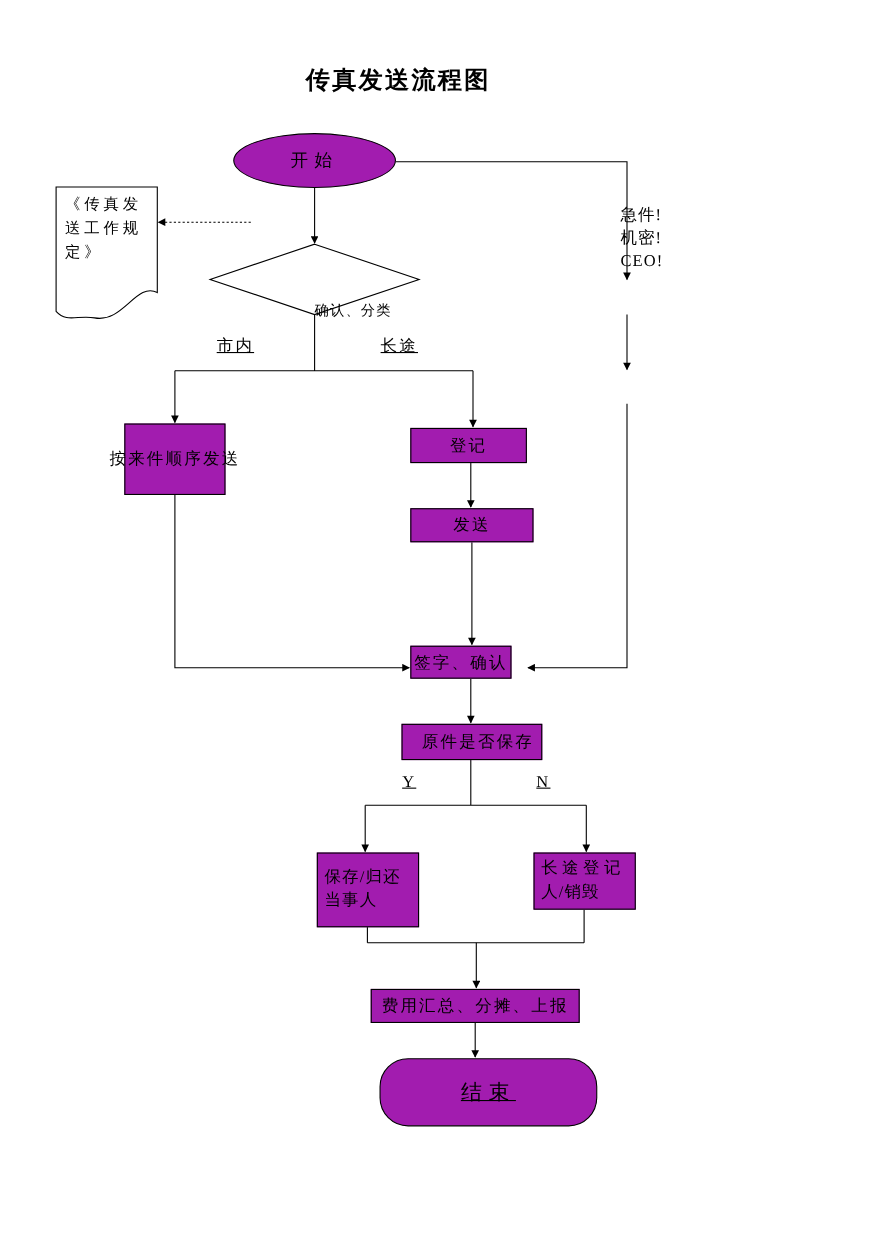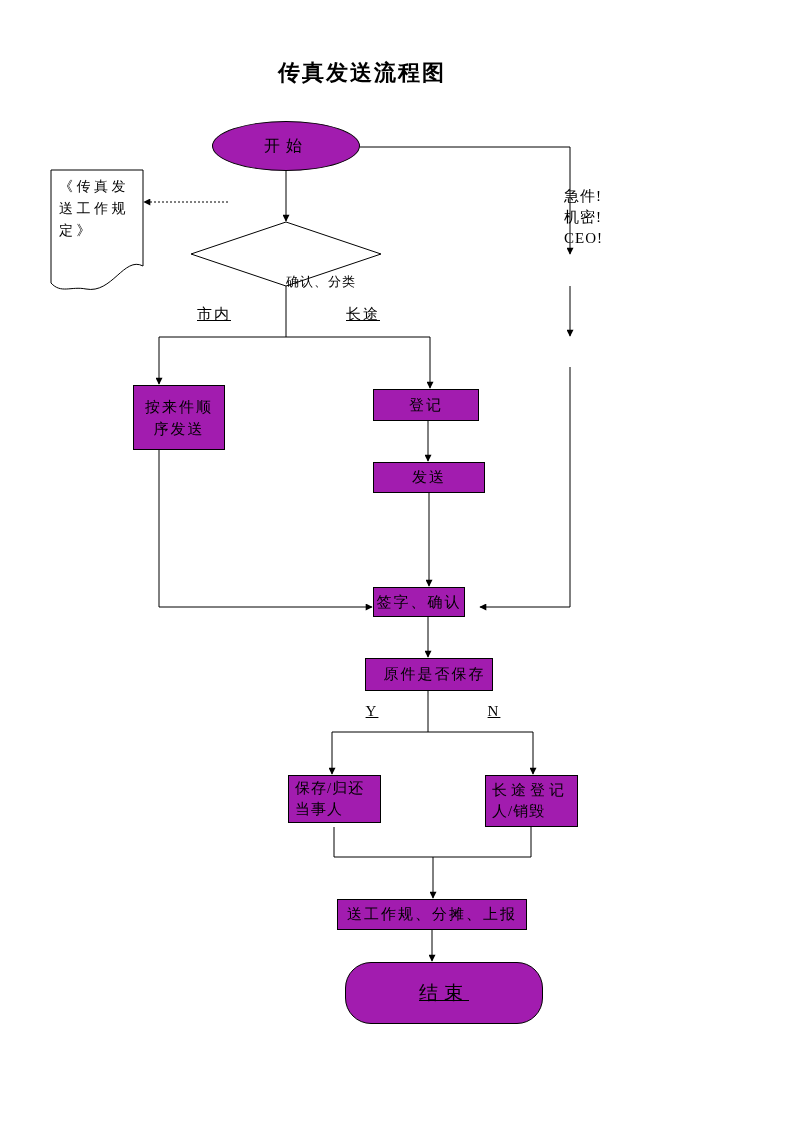--- a/index.html
+++ b/index.html
@@ -19,21 +19,21 @@
   svg.connectors{position:absolute;left:0;top:0;z-index:1;}
   .node{
     position:absolute;z-index:2;box-sizing:border-box;
     border:1px solid #000;background:#a21caf;
     display:flex;align-items:center;justify-content:center;
     font-size:15px;letter-spacing:2px;text-align:center;
   }
   .node .nowrap{white-space:nowrap;}
   .terminator{border-radius:50%;font-size:16px;letter-spacing:6px;}
   .stadium{border-radius:26px;font-size:19px;letter-spacing:6px;}
-  .multiline{flex-direction:column;line-height:22px;margin-left:20px;}
+  .multiline{flex-direction:row;line-height:22px;}
   .leftalign{flex-direction:column;align-items:flex-start;justify-content:center;
     padding-left:6px;line-height:21px;letter-spacing:1px;text-align:left;}
   .ls4{letter-spacing:4px;}
   .floatlabel{
     position:absolute;z-index:2;font-size:15px;letter-spacing:2px;
     text-align:center;white-space:nowrap;text-decoration:underline;
   }
   .diamond-label{position:absolute;z-index:2;left:216px;top:245px;width:140px;
     text-align:right;font-size:13px;letter-spacing:1px;white-space:nowrap;margin-top:28px;}
   .doc-text{
@@ -124,31 +124,31 @@
   </div>
 
   <div class="node" style="left:373px;top:587px;width:92px;height:30px;">
     <span class="nowrap">签字、确认</span>
   </div>
 
   <div class="node" style="left:365px;top:658px;width:128px;height:33px;padding-left:11px;">
     <span class="nowrap">原件是否保存</span>
   </div>
 
-  <div class="node leftalign" style="left:288px;top:775px;width:93px;height:48px;">
+  <div class="node leftalign" style="left:288px;top:775px;width:93px;height:68px;">
     <span class="nowrap">保存/归还</span>
     <span class="nowrap">当事人</span>
   </div>
 
   <div class="node leftalign" style="left:485px;top:775px;width:93px;height:52px;">
     <span class="nowrap ls4">长途登记</span>
     <span class="nowrap">人/销毁</span>
   </div>
 
   <div class="node" style="left:337px;top:899px;width:190px;height:31px;">
-    <span class="nowrap">送工作规、分摊、上报</span>
+    <span class="nowrap">费用汇总、分摊、上报</span>
   </div>
 
   <div class="node stadium" style="left:345px;top:962px;width:198px;height:62px;text-decoration:underline;">
     <span class="nowrap">结束</span>
   </div>
 
 </div>
 
 </body></html>

